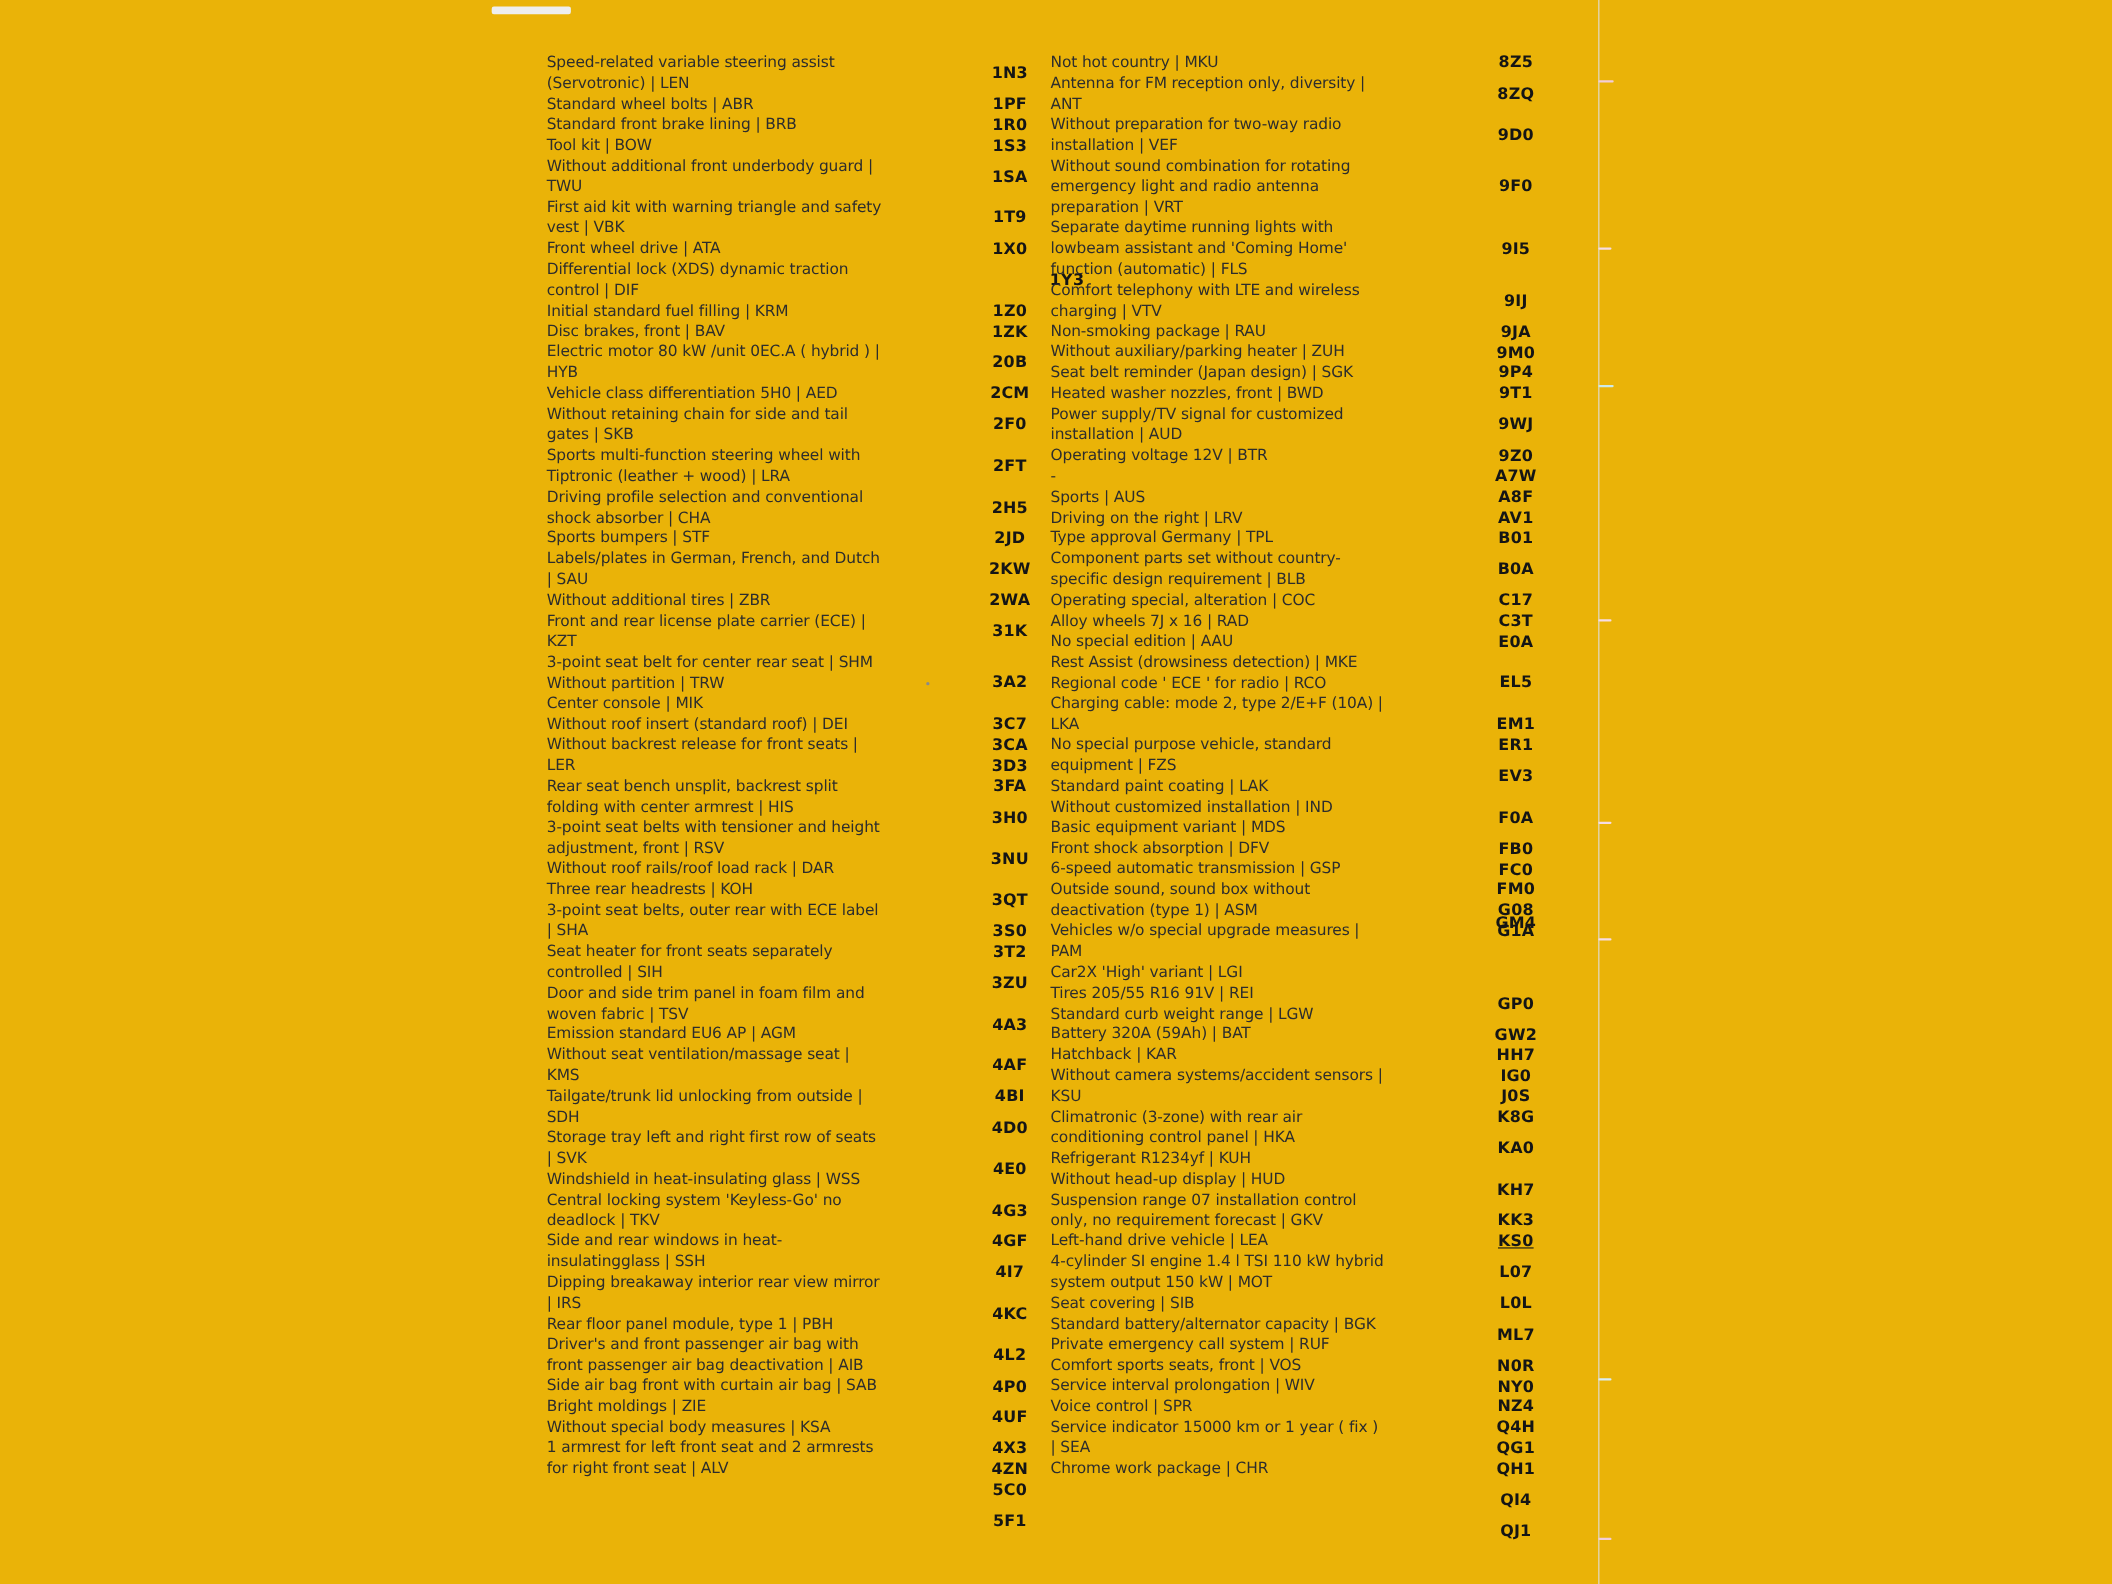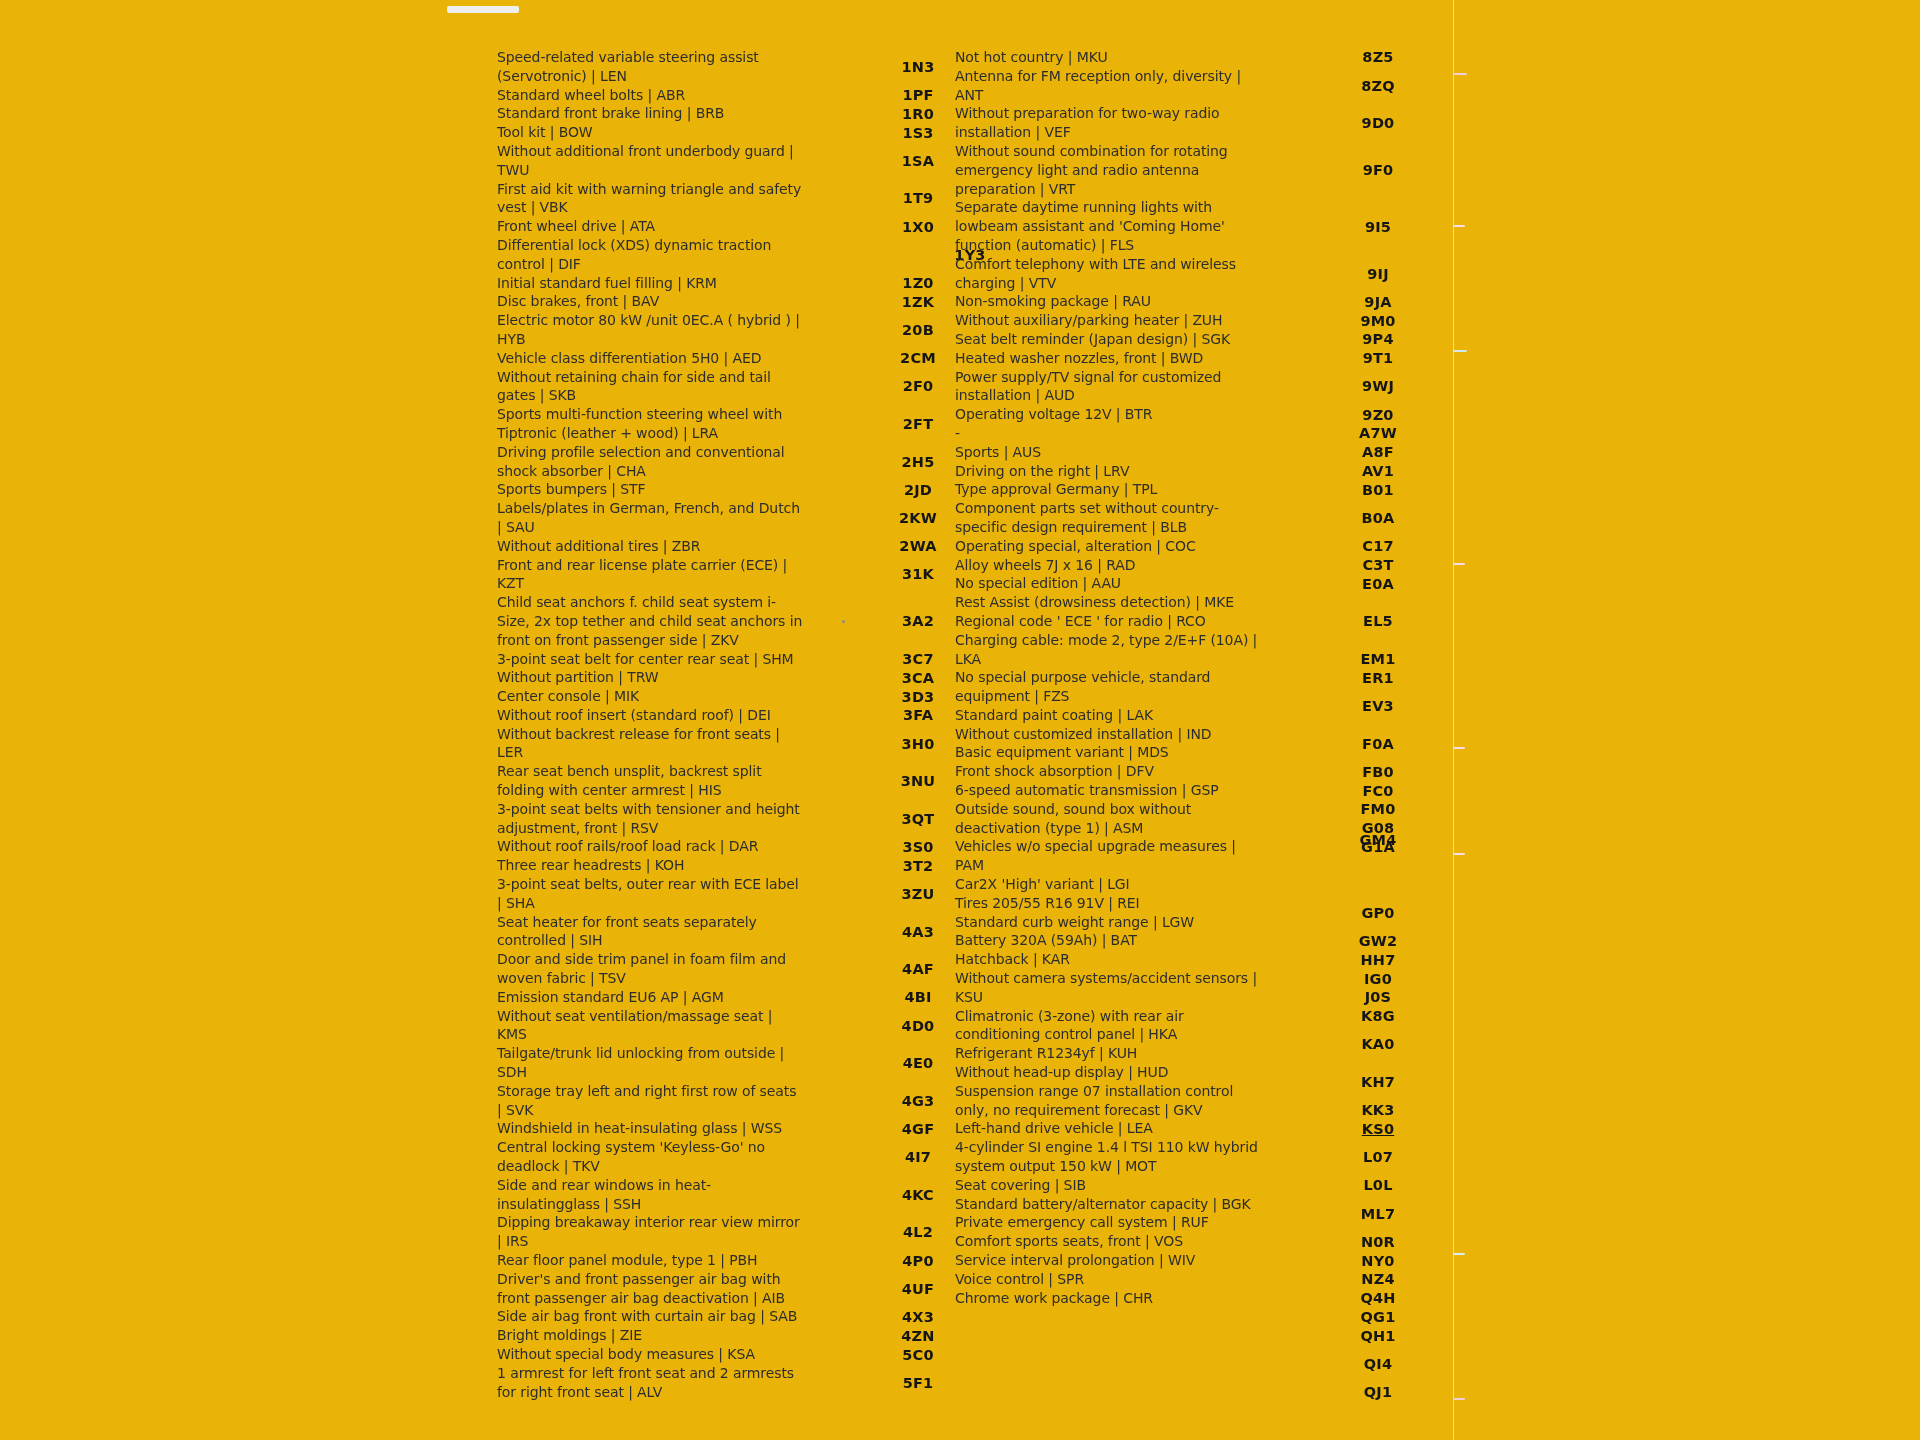--- a/index.html
+++ b/index.html
@@ -48,23 +48,20 @@
       <div class="entry">Sports multi-function steering wheel with
 Tiptronic (leather + wood) | LRA</div>
       <div class="entry">Driving profile selection and conventional
 shock absorber | CHA</div>
       <div class="entry">Sports bumpers | STF</div>
       <div class="entry">Labels/plates in German, French, and Dutch
 | SAU</div>
       <div class="entry">Without additional tires | ZBR</div>
       <div class="entry">Front and rear license plate carrier (ECE) |
 KZT</div>
-      <div class="entry">Child seat anchors f. child seat system i-
-Size, 2x top tether and child seat anchors in
-front on front passenger side | ZKV</div>
       <div class="entry">3-point seat belt for center rear seat | SHM</div>
       <div class="entry">Without partition | TRW</div>
       <div class="entry">Center console | MIK</div>
       <div class="entry">Without roof insert (standard roof) | DEI</div>
       <div class="entry">Without backrest release for front seats |
 LER</div>
       <div class="entry">Rear seat bench unsplit, backrest split
 folding with center armrest | HIS</div>
       <div class="entry">3-point seat belts with tensioner and height
 adjustment, front | RSV</div>
@@ -207,20 +204,22 @@
 only, no requirement forecast | GKV</div>
       <div class="entry">Left-hand drive vehicle | LEA</div>
       <div class="entry">4-cylinder SI engine 1.4 l TSI 110 kW hybrid
 system output 150 kW | MOT</div>
       <div class="entry">Seat covering | SIB</div>
       <div class="entry">Standard battery/alternator capacity | BGK</div>
       <div class="entry">Private emergency call system | RUF</div>
       <div class="entry">Comfort sports seats, front | VOS</div>
       <div class="entry">Service interval prolongation | WIV</div>
       <div class="entry">Voice control | SPR</div>
+      <div class="entry">Service indicator 15000 km or 1 year ( fix )
+| SEA</div>
       <div class="entry">Chrome work package | CHR</div>
     </div>
   <div id="right-codes-col">
       <div class="pr-code" style="left: 1378px; top: 57.4px;">8Z5</div>
       <div class="pr-code" style="left: 1378px; top: 85.6px;">8ZQ</div>
       <div class="pr-code" style="left: 1378px; top: 123.2px;">9D0</div>
       <div class="pr-code" style="left: 1378px; top: 170.2px;">9F0</div>
       <div class="pr-code" style="left: 1378px; top: 226.6px;">9I5</div>
       <div class="pr-code" style="left: 1378px; top: 273.6px;">9IJ</div>
       <div class="pr-code" style="left: 1378px; top: 301.8px;">9JA</div>

